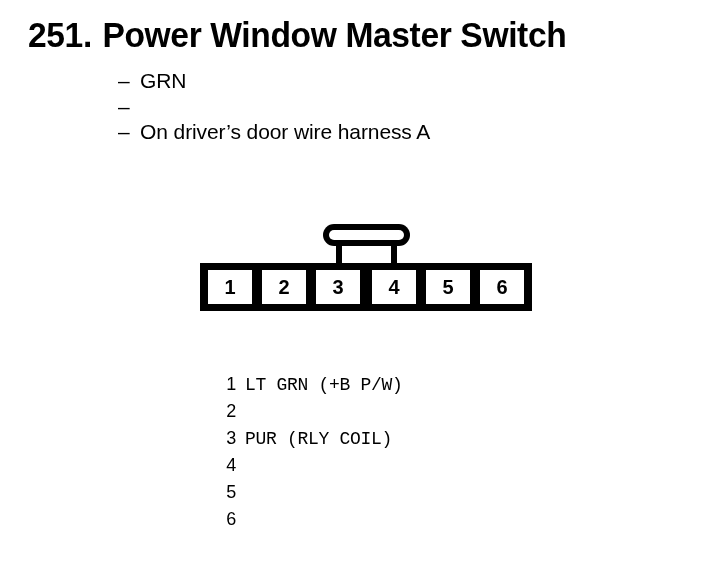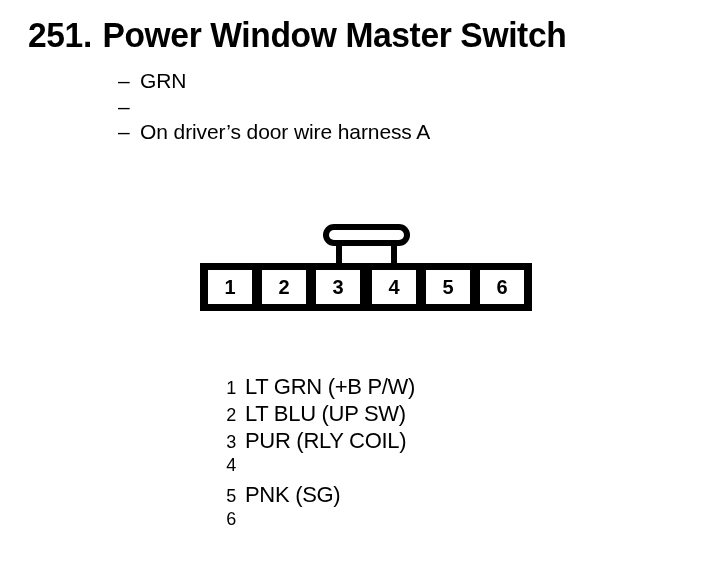--- a/index.html
+++ b/index.html
@@ -84,24 +84,25 @@
     height: 27px;
   }
   .pin-num {
     width: 24px;
     flex: 0 0 24px;
     font-size: 18px;
     text-align: right;
     letter-spacing: -0.2px;
   }
   .pin-desc {
-    font-size: 22px;
+    font-size: 18px;
     letter-spacing: -0.3px;
     padding-left: 9px;
     white-space: nowrap;
+    font-family: Liberation Mono, monospace;
   }
 </style>
 </head>
 <body>
 
 <div class="page-title">
   <span class="title-num">251.</span><span class="title-text">Power Window Master Switch</span>
 </div>
 
 <div class="desc-list">
@@ -153,29 +154,27 @@
   </svg>
 </div>
 
 <div class="pin-legend">
   <div class="pin-row">
     <span class="pin-num">1</span>
     <span class="pin-desc">LT GRN (+B P/W)</span>
   </div>
   <div class="pin-row">
     <span class="pin-num">2</span>
-    <span class="pin-desc">LT BLU (UP SW)</span>
   </div>
   <div class="pin-row">
     <span class="pin-num">3</span>
     <span class="pin-desc">PUR (RLY COIL)</span>
   </div>
   <div class="pin-row">
     <span class="pin-num">4</span>
   </div>
   <div class="pin-row">
     <span class="pin-num">5</span>
-    <span class="pin-desc">PNK (SG)</span>
   </div>
   <div class="pin-row">
     <span class="pin-num">6</span>
   </div>
 </div>
 
 </body></html>

